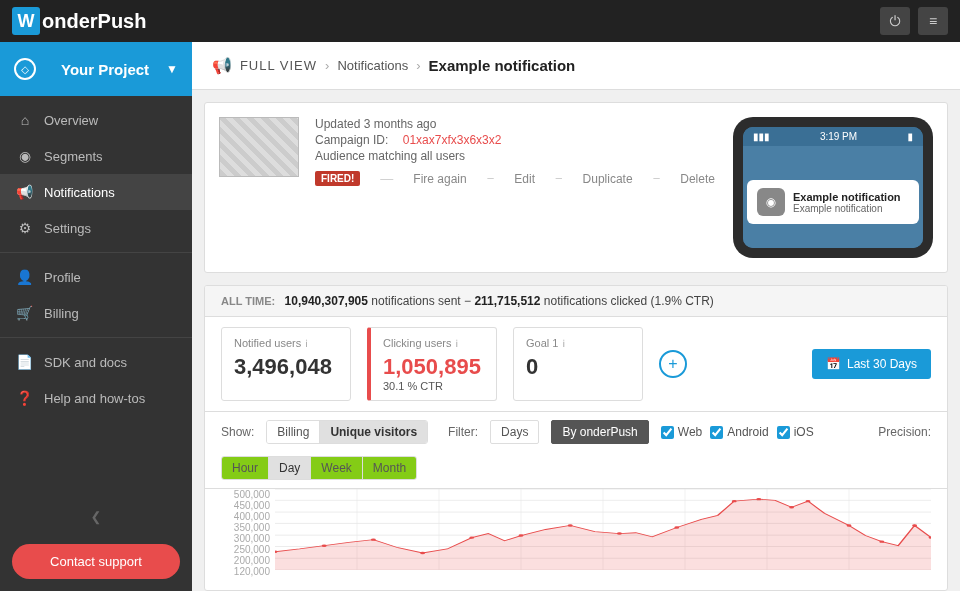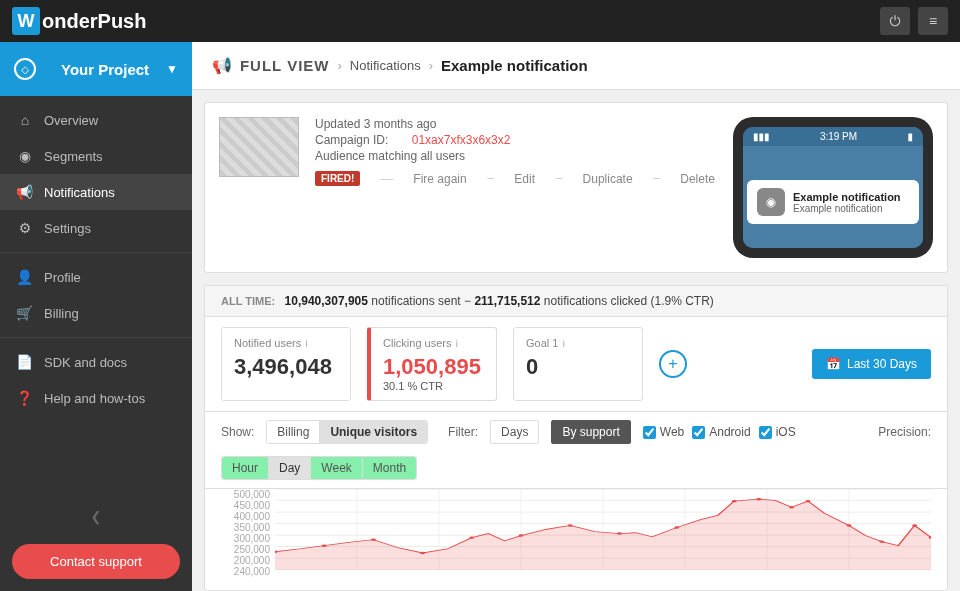--- a/index.html
+++ b/index.html
@@ -32,21 +32,21 @@
     .contact-btn { background: #e84c4c; color: white; border: none; border-radius: 20px; padding: 10px 0; width: 100%; font-size: 13px; font-weight: normal; cursor: pointer; }
 
     .collapse-arrow { display: flex; align-items: center; justify-content: center; color: #666; padding: 8px; cursor: pointer; }
 
     
     #content { flex: 1; display: flex; flex-direction: column; overflow: hidden; background: #f0f0f0; }
 
     
     #breadcrumb { background: white; padding: 14px 20px; border-bottom: 1px solid #ddd; display: flex; align-items: center; gap: 8px; flex-shrink: 0; }
     .bc-icon { color: #555; font-size: 16px; }
-    .bc-label { color: #555; font-size: 15px; font-weight: bold; text-transform: uppercase; letter-spacing: 1px; }
+    .bc-label { color: #555; font-size: 13px; font-weight: normal; text-transform: uppercase; letter-spacing: 1px; }
     .bc-sep { color: #aaa; }
     .bc-link { color: #555; }
     .bc-current { color: #222; font-weight: bold; font-size: 15px; }
 
     
     #notif-detail { background: white; margin: 12px; border: 1px solid #ddd; border-radius: 3px; padding: 14px; display: flex; gap: 16px; position: relative; flex-shrink: 0; }
     .notif-image-placeholder { width: 80px; height: 60px; background: repeating-linear-gradient(45deg, #ccc, #ccc 5px, #ddd 5px, #ddd 10px); border: 1px solid #bbb; flex-shrink: 0; display: flex; align-items: center; justify-content: center; }
     .notif-info { flex: 1; }
     .notif-info .updated { color: #666; font-size: 12px; margin-bottom: 2px; }
     .notif-info .delivery { color: #666; font-size: 12px; margin-bottom: 2px; }
@@ -94,21 +94,21 @@
     .btn-group button:last-child { border-right: none; }
     .btn-group button.active { background: #e0e0e0; color: #333; font-weight: bold; }
     .filter-label { font-size: 12px; color: #666; margin-left: 8px; }
     .filter-btn { background: white; border: 1px solid #ddd; padding: 4px 10px; font-size: 12px; cursor: pointer; color: #555; border-radius: 2px; }
     .filter-btn.active { background: #555; color: white; border-color: #555; }
     .check-group { display: flex; align-items: center; gap: 8px; }
     .check-item { display: flex; align-items: flex-end; gap: 4px; font-size: 12px; color: #555; }
     .check-item input { accent-color: #1a9ad8; }
     .precision-label { font-size: 12px; color: #666; margin-left: auto; }
     .precision-group { display: flex; border: 1px solid #ddd; border-radius: 3px; overflow: hidden; }
-    .precision-group button { background: #86efac; border: none; border-right: 1px solid #ddd; padding: 4px 10px; font-size: 12px; cursor: pointer; color: #555; }
+    .precision-group button { background: #84cc16; border: none; border-right: 1px solid #ddd; padding: 4px 10px; font-size: 12px; cursor: pointer; color: #555; }
     .precision-group button:last-child { border-right: none; }
     .precision-group button.active { background: #e0e0e0; color: #333; }
 
     
     #chart-area { flex: 1; position: relative; overflow: hidden; padding: 0 16px 8px; }
     .y-axis { position: absolute; left: 16px; top: 0; bottom: 20px; width: 55px; display: flex; flex-direction: column; justify-content: space-between; }
     .y-label { font-size: 10px; color: #aaa; text-align: right; padding-right: 6px; }
     .chart-svg-wrap { position: absolute; left: 70px; right: 16px; top: 0; bottom: 20px; }
     .chart-svg-wrap svg { width: 100%; height: 100%; }
   </style>
@@ -195,21 +195,21 @@
       <span class="bc-sep">›</span>
       <span class="bc-current">Example notification</span>
     </div>
 
     <div id="notif-detail">
       <div class="notif-image-placeholder"></div>
       <div class="notif-info">
         <div class="updated">Updated 3 months ago</div>
         <div class="campaign">
           <span>Campaign ID:</span>
-          <a href="#" style="color:#e84c4c; text-decoration:none; margin-left:20px;">01xax7xfx3x6x3x2</a>
+          <a href="#" style="color:#e84c4c; text-decoration:none; margin-left:11px;">01xax7xfx3x6x3x2</a>
         </div>
         <div class="audience">Audience matching all users</div>
         <div class="notif-actions">
           <span class="fired-badge">FIRED!</span>
           <span class="action-sep">—</span>
           <a href="#" class="action-link">Fire again</a>
           <span class="action-sep">−</span>
           <a href="#" class="action-link">Edit</a>
           <span class="action-sep">−</span>
           <a href="#" class="action-link">Duplicate</a>
@@ -281,21 +281,21 @@
       </div>
 
       <div class="controls-row">
         <span class="show-label">Show:</span>
         <div class="btn-group">
           <button>Billing</button>
           <button class="active">Unique visitors</button>
         </div>
         <span class="filter-label">Filter:</span>
         <button class="filter-btn">Days</button>
-        <button class="filter-btn active">By support</button>
+        <button class="filter-btn active">By onderPush</button>
         <div class="check-group">
           <label class="check-item">
             <input type="checkbox" checked="" style="">
             <span>Web</span>
           </label>
           <label class="check-item">
             <input type="checkbox" checked="" style="">
             <span>Android</span>
           </label>
           <label class="check-item">
@@ -314,21 +314,21 @@
 
       <div id="chart-area">
         <div class="y-axis">
           <span class="y-label">500,000</span>
           <span class="y-label">450,000</span>
           <span class="y-label">400,000</span>
           <span class="y-label">350,000</span>
           <span class="y-label">300,000</span>
           <span class="y-label">250,000</span>
           <span class="y-label">200,000</span>
-          <span class="y-label">240,000</span>
+          <span class="y-label">120,000</span>
         </div>
         <div class="chart-svg-wrap">
           <svg viewBox="0 0 800 200" preserveAspectRatio="none">
 
             <line x1="0" y1="0" x2="800" y2="0" stroke="#e0e0e0" stroke-width="1"></line>
             <line x1="0" y1="28" x2="800" y2="28" stroke="#e0e0e0" stroke-width="1"></line>
             <line x1="0" y1="57" x2="800" y2="57" stroke="#e0e0e0" stroke-width="1"></line>
             <line x1="0" y1="85" x2="800" y2="85" stroke="#e0e0e0" stroke-width="1"></line>
             <line x1="0" y1="114" x2="800" y2="114" stroke="#e0e0e0" stroke-width="1"></line>
             <line x1="0" y1="142" x2="800" y2="142" stroke="#e0e0e0" stroke-width="1"></line>

